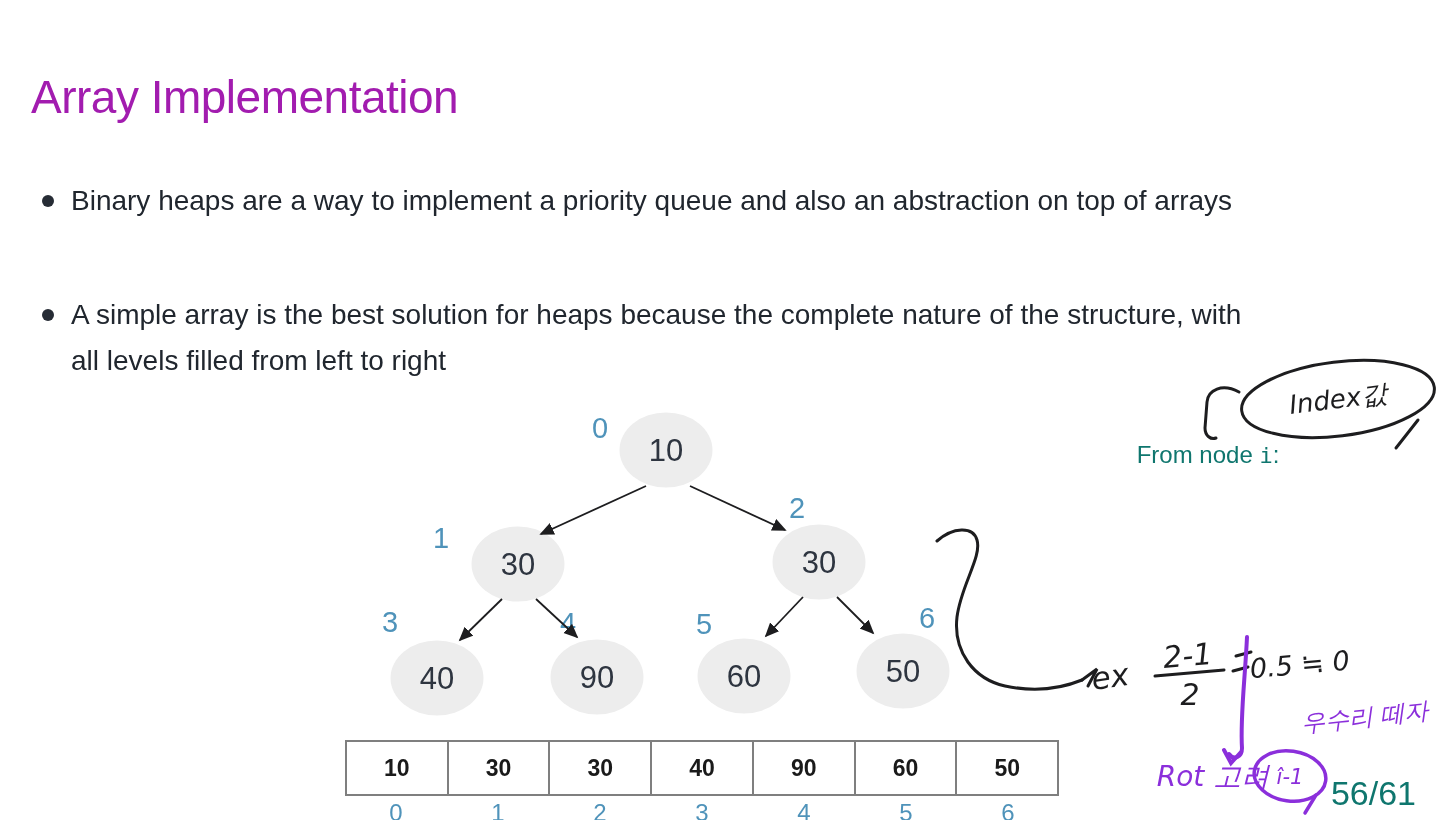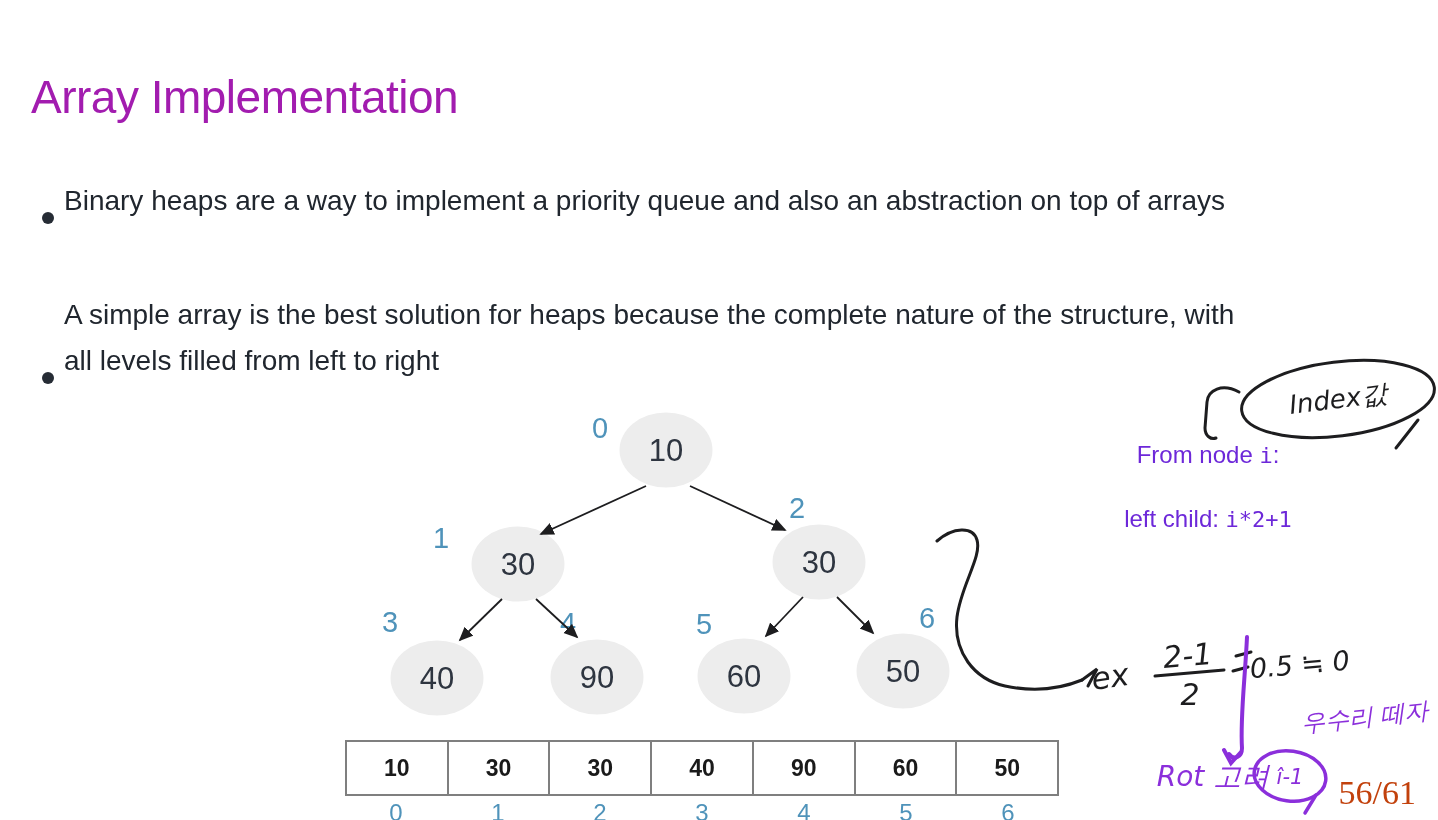--- a/index.html
+++ b/index.html
@@ -10,21 +10,21 @@
     font-family:"Liberation Sans", sans-serif;
     color:#20262e;
   }
   .title {
     position:absolute; left:31px; top:26px;
     font-size:46px; font-weight:500; letter-spacing:-0.5px;
     color:#a21caf;
     margin-top:44px;
   }
   .bullets { position:absolute; left:42px; top:178px; width:1330px; }
-  .bullet { display:flex; gap:10px;align-items:flex-end; }
+  .bullet { display:flex; gap:17px; }
   .bullet + .bullet { margin-top:68px; }
   .bullet-dot {
     flex:0 0 auto; width:12px; height:12px; border-radius:50%;
     background:#262c35; margin-top:17px;
   }
   .bullet-text {
     font-size:28px; line-height:46px; color:#20262e; max-width:1180px;
   }
   
   .node {
@@ -46,29 +46,29 @@
     border-right:2px solid #7f7f7f;
   }
   .array-cell:last-child { border-right:none; }
   .index-row { display:flex; margin-top:3px; }
   .index-cell {
     flex:1 1 0; text-align:center; font-size:24px; color:#4f93ba; font-weight:500;
   }
   
   .formulas {
     position:absolute; left:1076px; top:441px; width:264px; text-align:center;
-    color:#6d28d9;
+    color:#0f766e;
   }
   .formulas .heading { font-size:24px; }
   .formulas .lines { margin-top:31px; font-size:24px; line-height:38px; }
   .mono { font-family:"DejaVu Sans Mono", monospace; font-size:22px; }
   
   .page-number {
     position:absolute; right:22px; top:774px;
-    font-size:34px; color:#c2410c;font-family:Liberation Serif, serif;
+    font-size:34px; color:#0f766e;
   }
   
   .overlay { position:absolute; left:0; top:0; pointer-events:none; }
   .hw { font-family:"DejaVu Sans", sans-serif; font-style:italic; }
 </style>
 </head>
 <body>
 
 <div class="slide">
 
@@ -134,21 +134,20 @@
       <div class="index-cell">5</div>
       <div class="index-cell">6</div>
     </div>
   </div>
 
   <div class="formulas">
     <div class="heading">
       <span>From node </span><span class="mono">i</span><span>:</span>
     </div>
     <div class="lines">
-      <div><span>left child: </span><span class="mono">i*2+1</span></div>
     </div>
   </div>
 
   <div class="page-number">56/61</div>
 
   <svg class="overlay" width="1438" height="820" viewBox="0 0 1438 820">
     <defs>
       <marker id="arrow" markerWidth="9" markerHeight="8" refX="7" refY="3.5" orient="auto">
         <path d="M0,0 L8,3.5 L0,7 Z" fill="#1d1d1f"></path>
       </marker>

